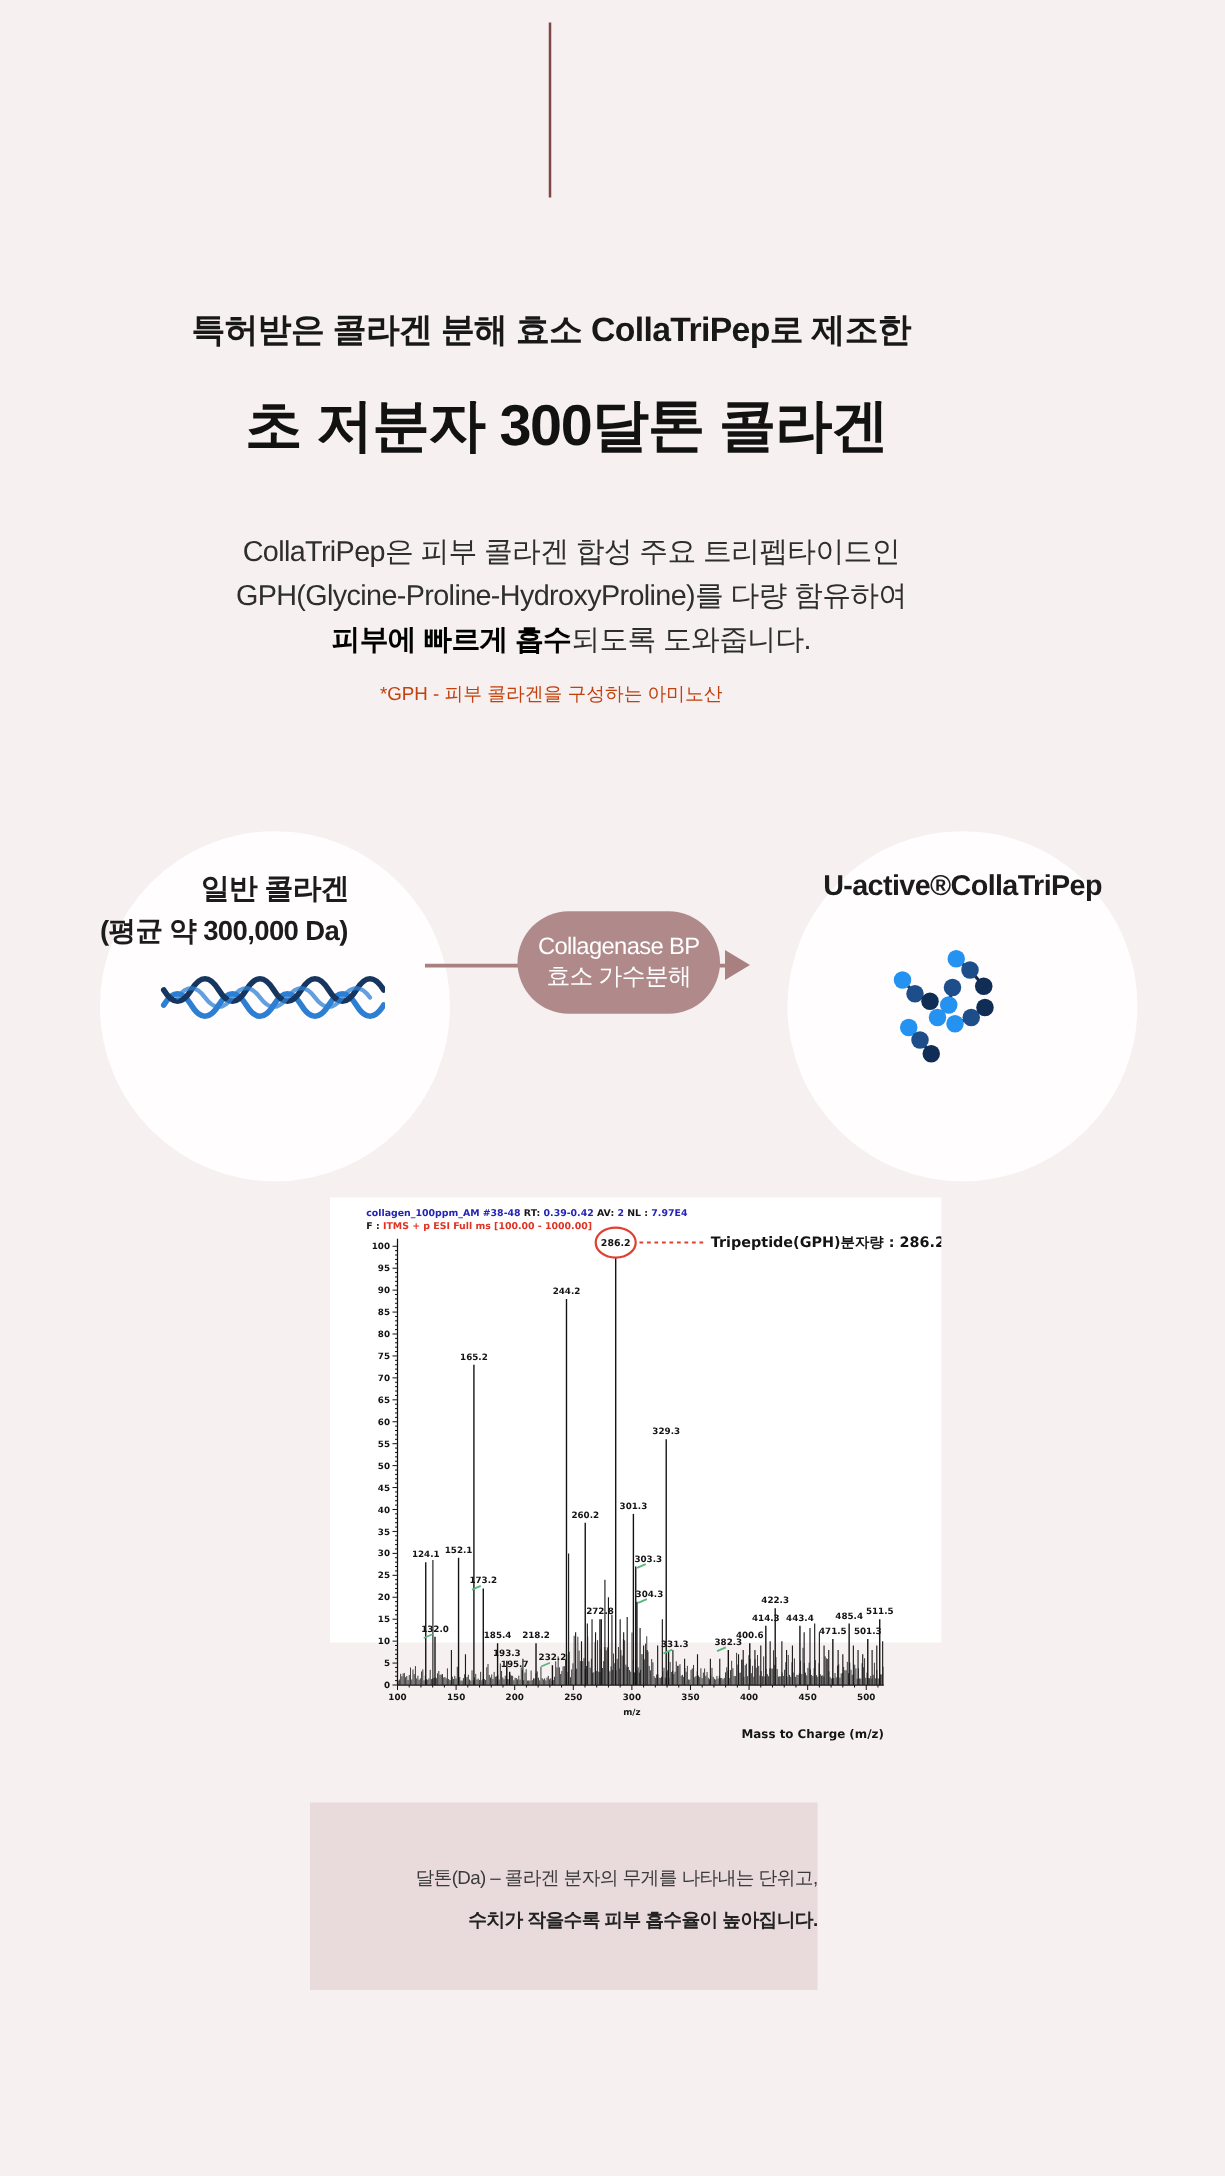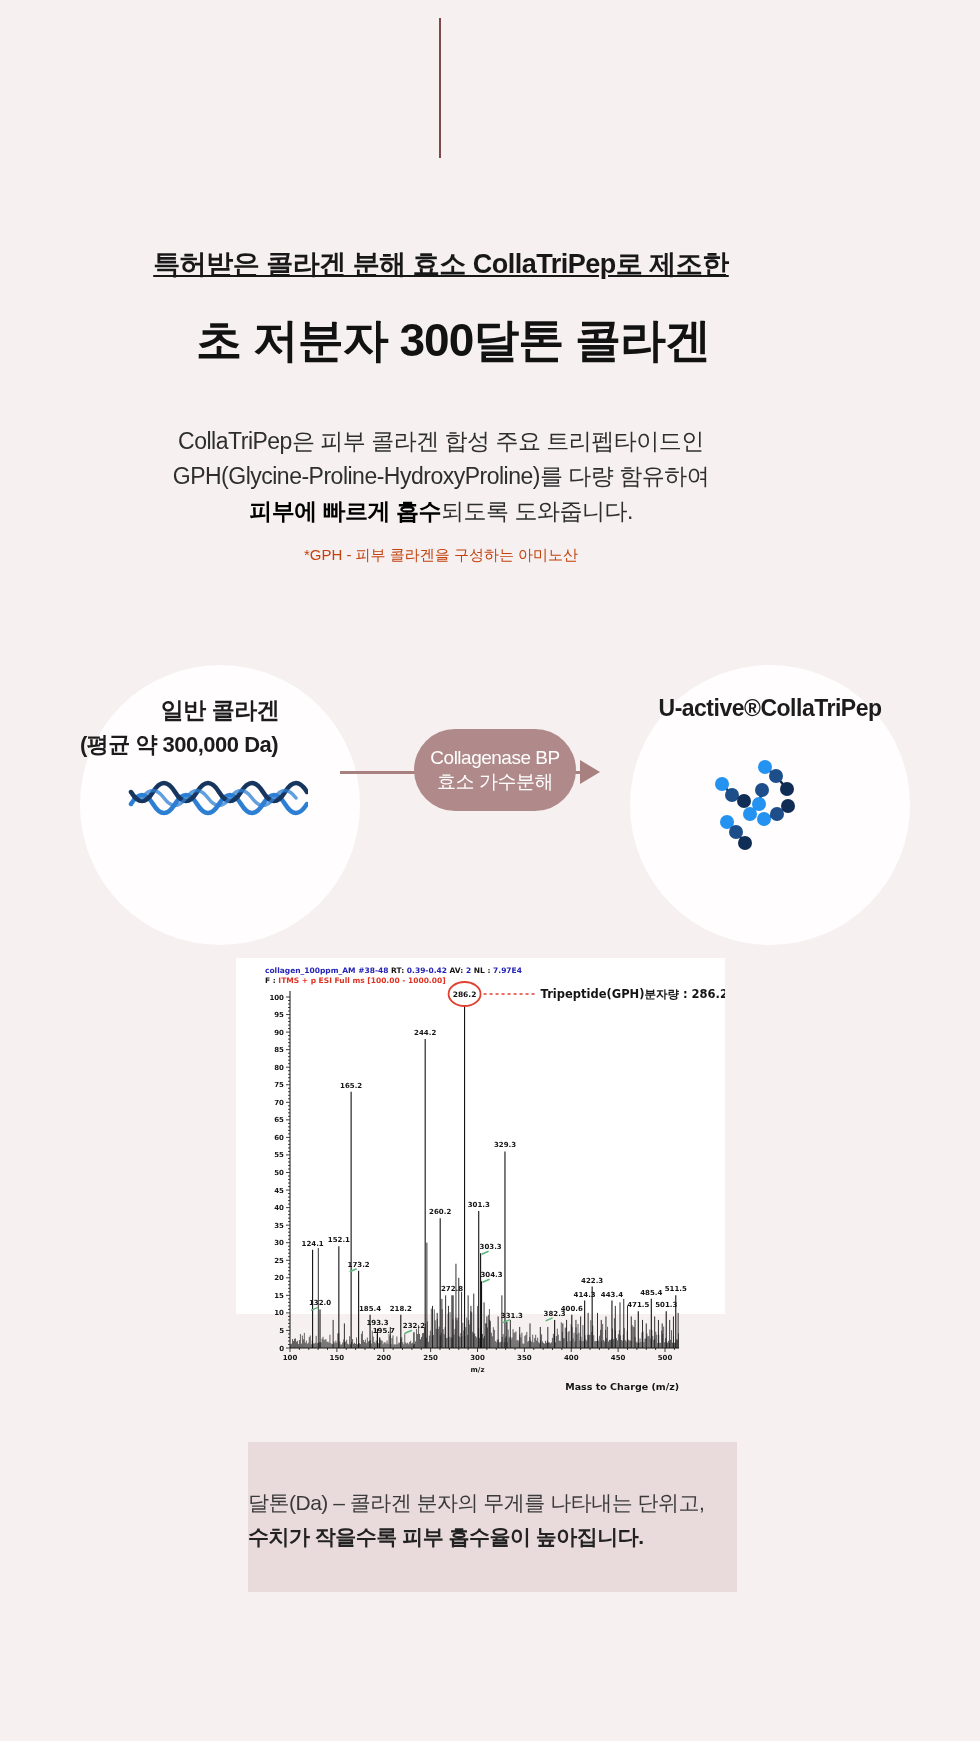--- a/index.html
+++ b/index.html
@@ -1,40 +1,40 @@
 <!DOCTYPE html>
 <html><head>
 <meta charset="utf-8">
 <style>
   html,body{margin:0;padding:0;}
   .page{position:relative;width:980px;height:1741px;background:#f6f0f1;overflow:hidden;
         font-family:"Liberation Sans","DejaVu Sans",sans-serif;color:#1c1c1c;}
   .abs{position:absolute;}
   .topline{position:absolute;left:439px;top:18px;width:2px;height:140px;background:#7c4848;}
   .sub-head{position:absolute;left:0;top:246px;width:882px;text-align:center;
-            font-size:27px;font-weight:700;letter-spacing:-0.5px;color:#181818;text-decoration:underline;}
+            font-size:27px;font-weight:700;letter-spacing:-0.5px;color:#181818;}
   .main-head{position:absolute;left:0;top:298px;width:882px;text-align:center;
              font-size:46px;font-weight:800;letter-spacing:-1px;color:#121212;}
-  .intro{position:absolute;left:0;top:424px;width:882px;text-align:center;
+  .intro{position:absolute;left:16px;top:424px;width:882px;text-align:center;
          font-size:23px;line-height:35px;color:#2e2e2e;letter-spacing:-0.5px;}
   .intro b{color:#000000;}
   .footnote{position:absolute;left:0;top:546px;width:882px;text-align:center;
             font-size:15px;color:#c2410c;}
   .circle{position:absolute;width:280px;height:280px;border-radius:50%;background:#fffdfe;}
   .circle .ttl{margin-top:30px;font-size:23px;font-weight:700;text-align:center;letter-spacing:-0.5px;}
   .circle .sub{margin-top:4px;font-size:22px;font-weight:700;text-align:left;letter-spacing:-0.5px;}
   .arrow-line{position:absolute;left:340px;top:771px;width:244px;height:3px;background:#a88080;z-index:1;}
   .arrow-head{position:absolute;left:580px;top:760px;width:0;height:0;z-index:1;
               border-left:20px solid #a88080;border-top:12px solid transparent;border-bottom:12px solid transparent;}
   .pill{position:absolute;left:414px;top:729px;width:162px;height:82px;border-radius:41px;
         background:#b08a8a;z-index:2;display:flex;flex-direction:column;justify-content:center;
         color:#fff;font-size:19px;text-align:center;line-height:24px;letter-spacing:-0.5px;}
-  .panel{position:absolute;left:236px;top:958px;width:489px;height:356px;background:#ffffff;}
-  .note-box{position:absolute;left:248px;top:1442px;width:489px;height:150px;background:#e9dadb;
-            text-align:left;font-size:21px;line-height:34px;color:#3a3a3a;letter-spacing:-0.5px;}
+  .panel{position:absolute;left:264px;top:958px;width:489px;height:356px;background:#ffffff;}
+  .note-box{position:absolute;left:248px;top:1442px;width:406px;height:150px;background:#e9dadb;
+            text-align:right;font-size:15px;line-height:34px;color:#3a3a3a;letter-spacing:-0.5px;}
   .note-box .inner{padding-top:44px;}
   .note-box b{color:#222;}
   svg text{font-family:"DejaVu Sans","Liberation Sans",sans-serif;}
 </style>
 </head>
 <body>
 
 <div class="page">
 
   <div class="topline"></div>

